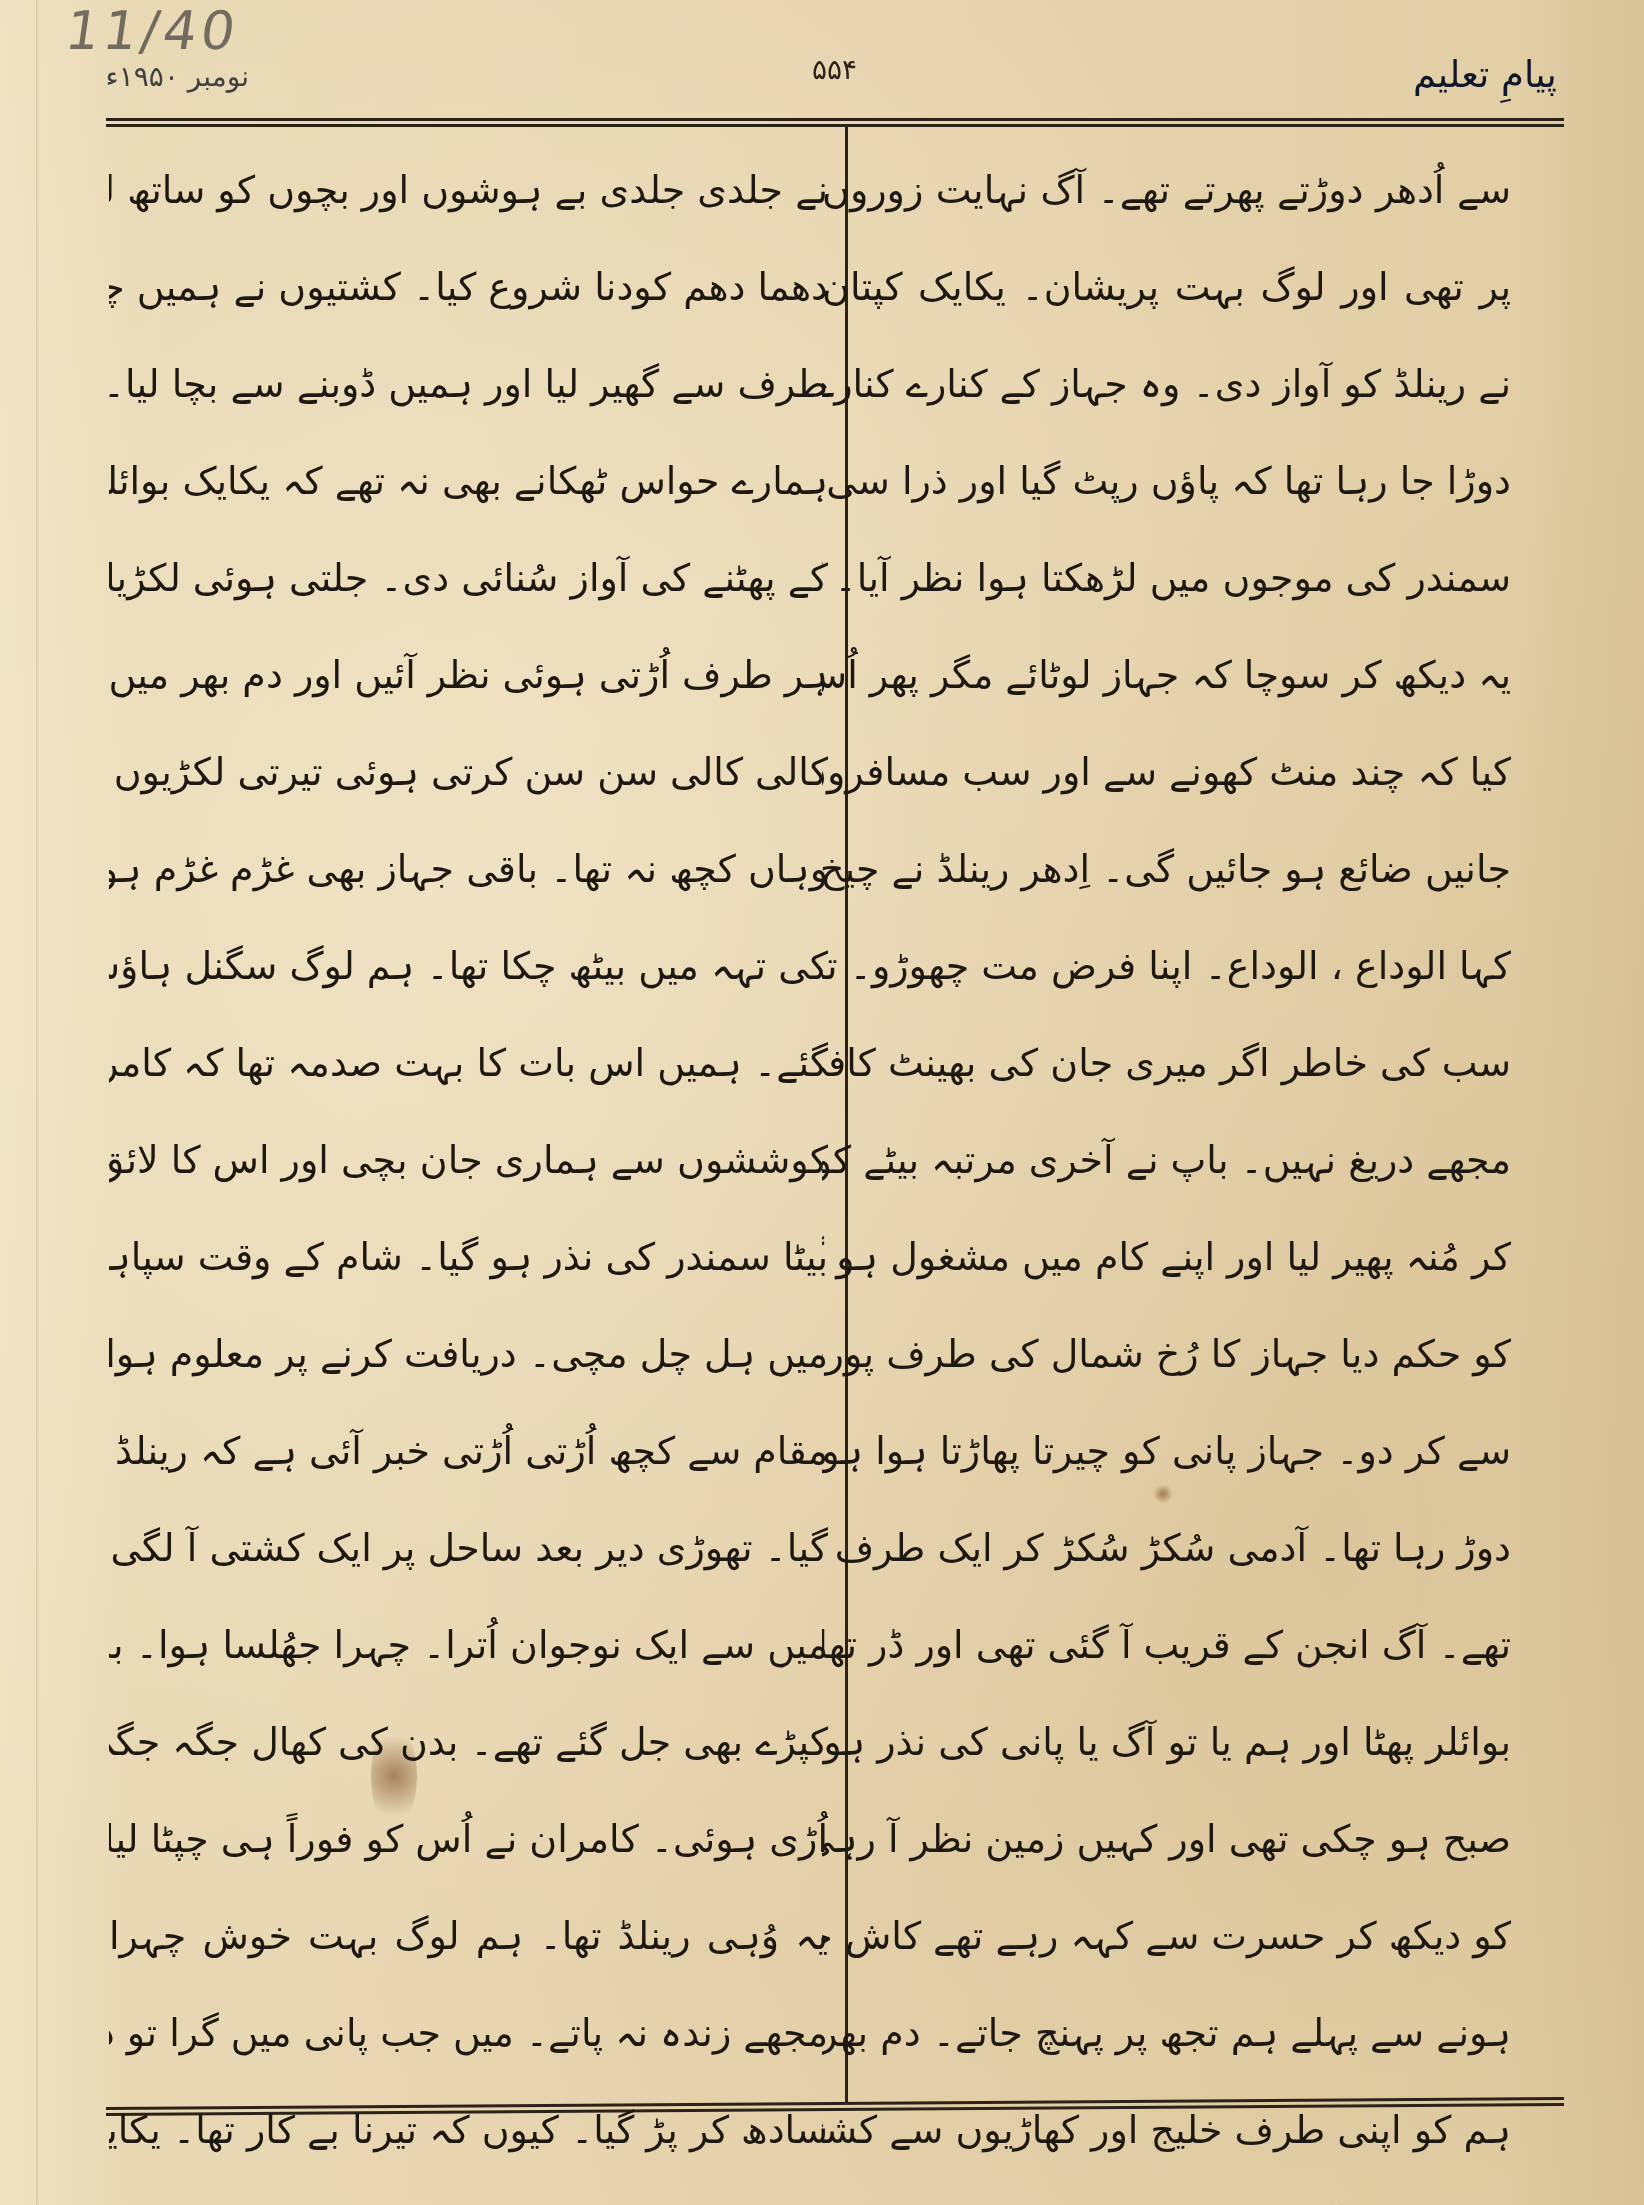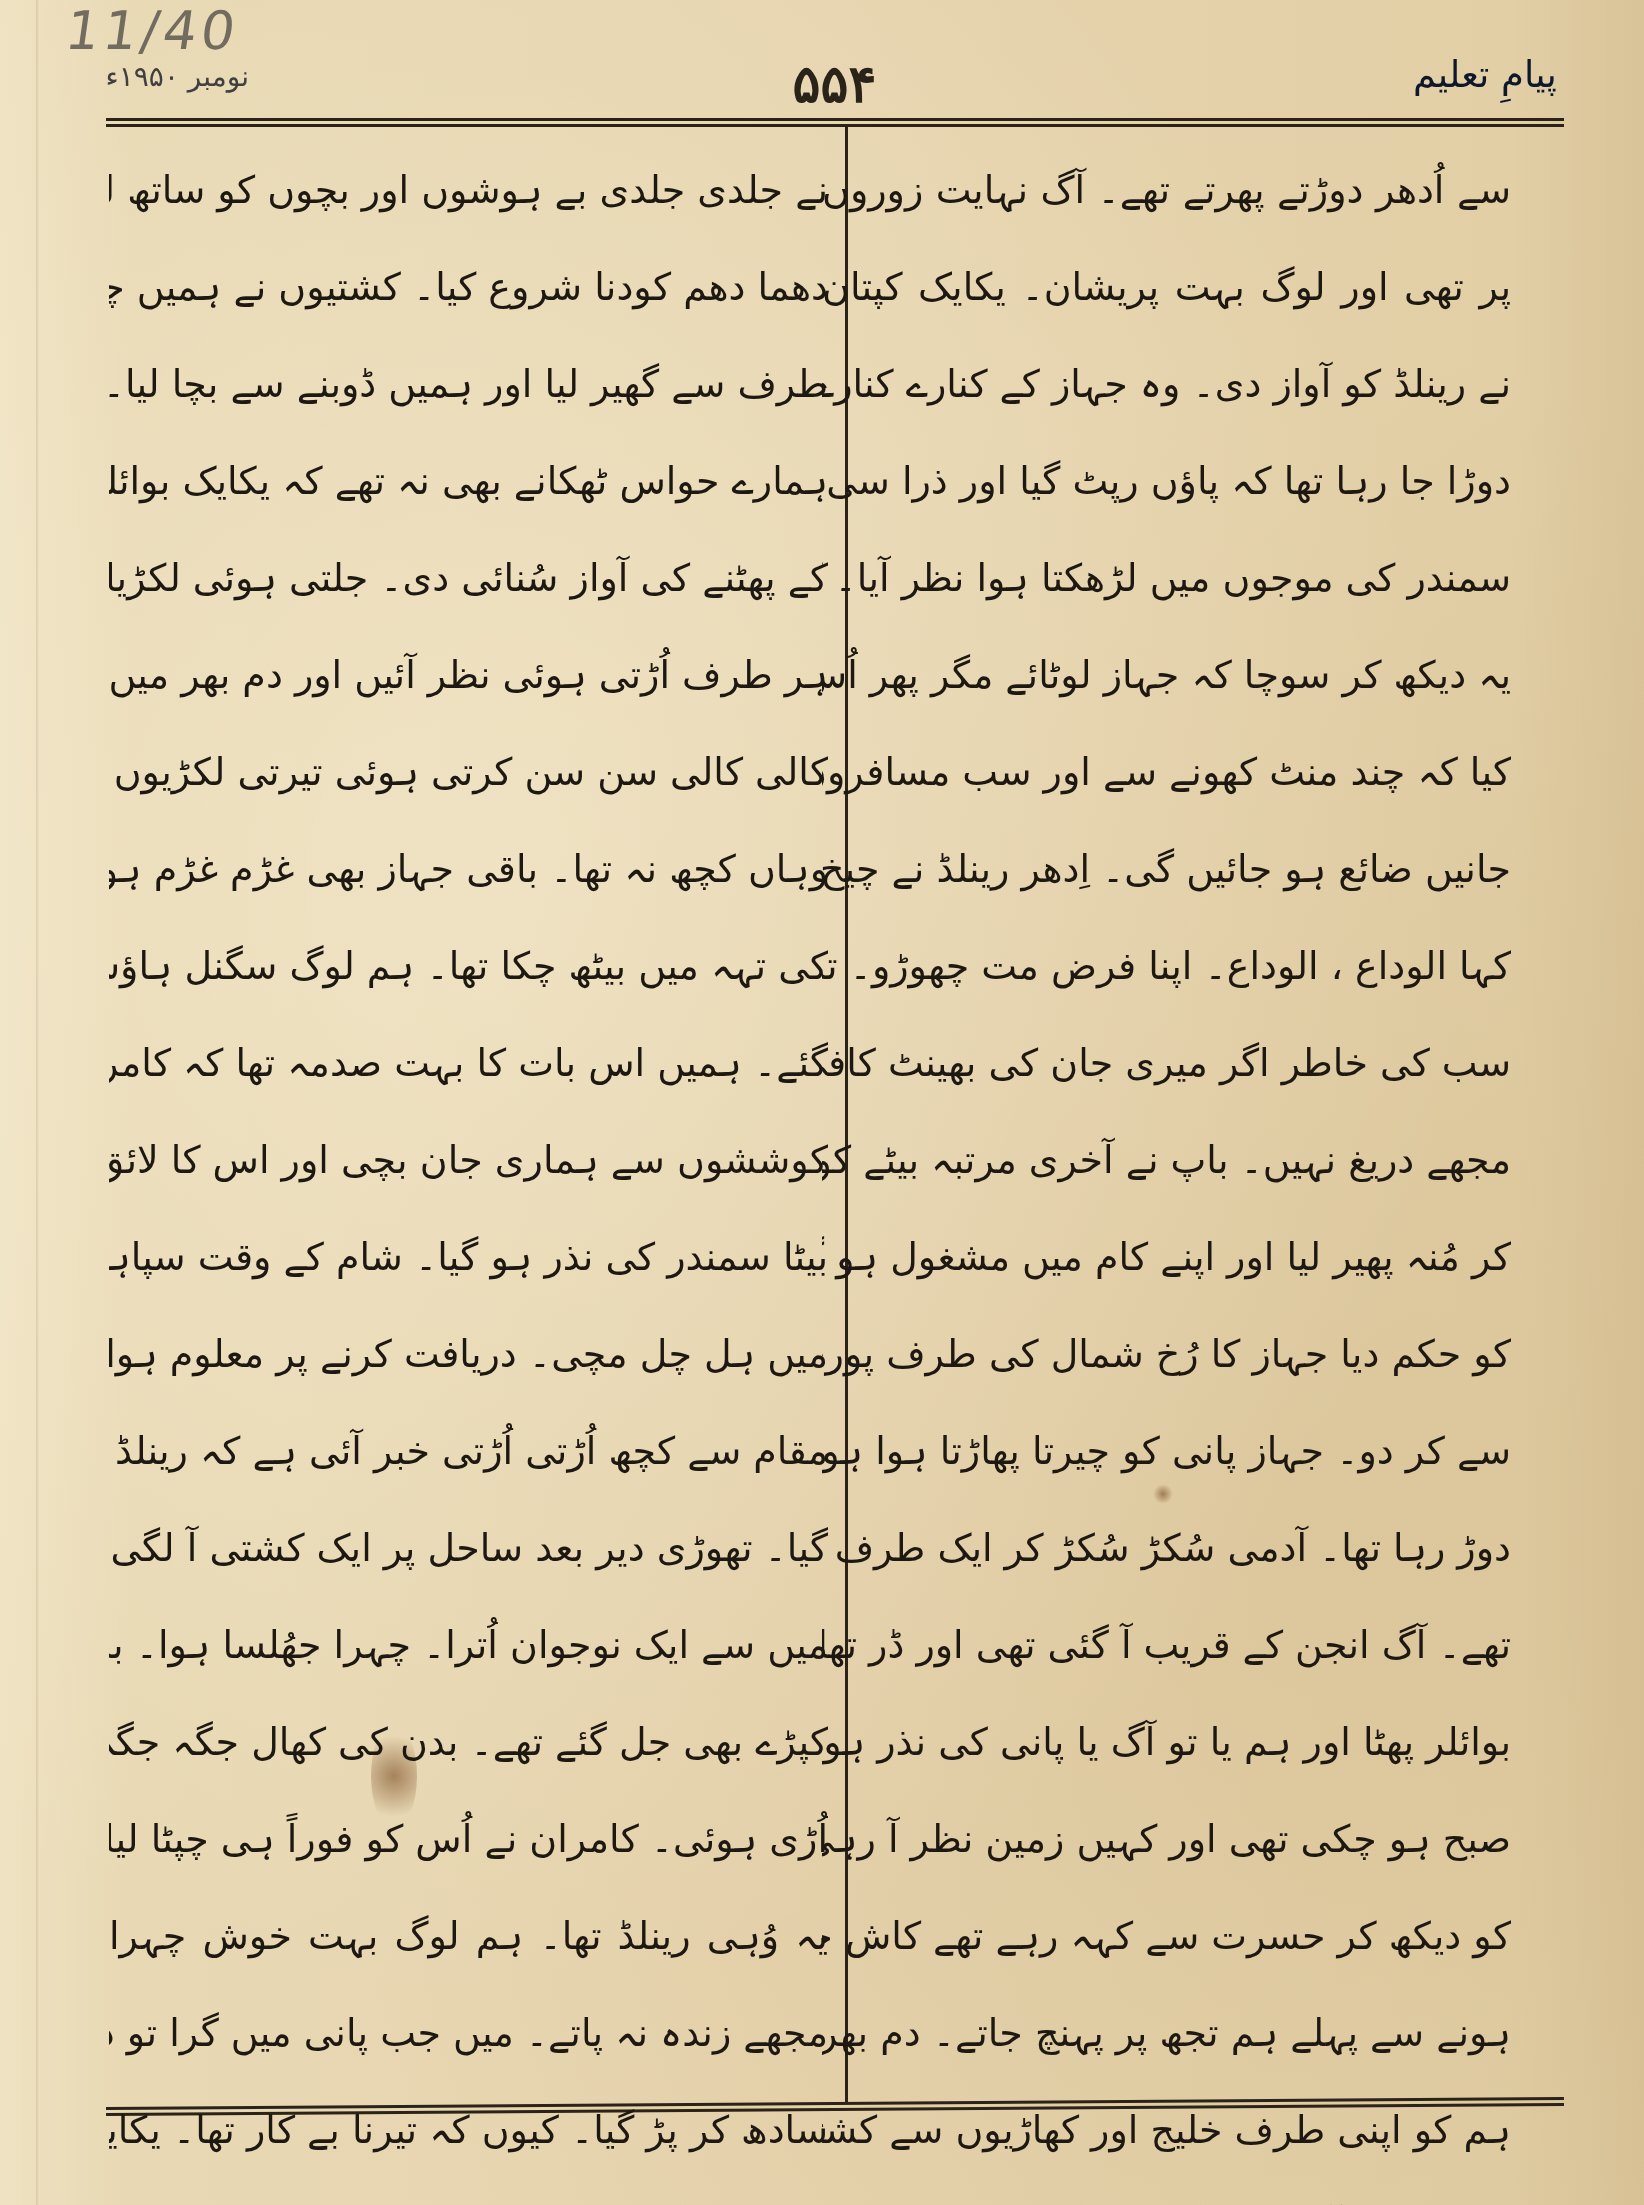--- a/index.html
+++ b/index.html
@@ -55,22 +55,22 @@
       font-family: "DejaVu Serif", serif;
       font-size: 37px;
       color: #0f172a;
       direction: rtl;
     }
     .header .page-no {
       position: absolute;
       left: 50%; top: 13.3px;
       transform: translateX(-50%);
       font-family: "DejaVu Serif", serif;
-      font-size: 52px;
-      font-weight: bold;
+      font-size: 28px;
+      font-weight: normal;
       color: #2a231a;
       direction: rtl;
       text-align: right;
     }
     .header .date {
       position: absolute;
       left: 6.6px; top: 20px;
       font-family: "DejaVu Serif", serif;
       font-size: 28px;
       color: #404040;

